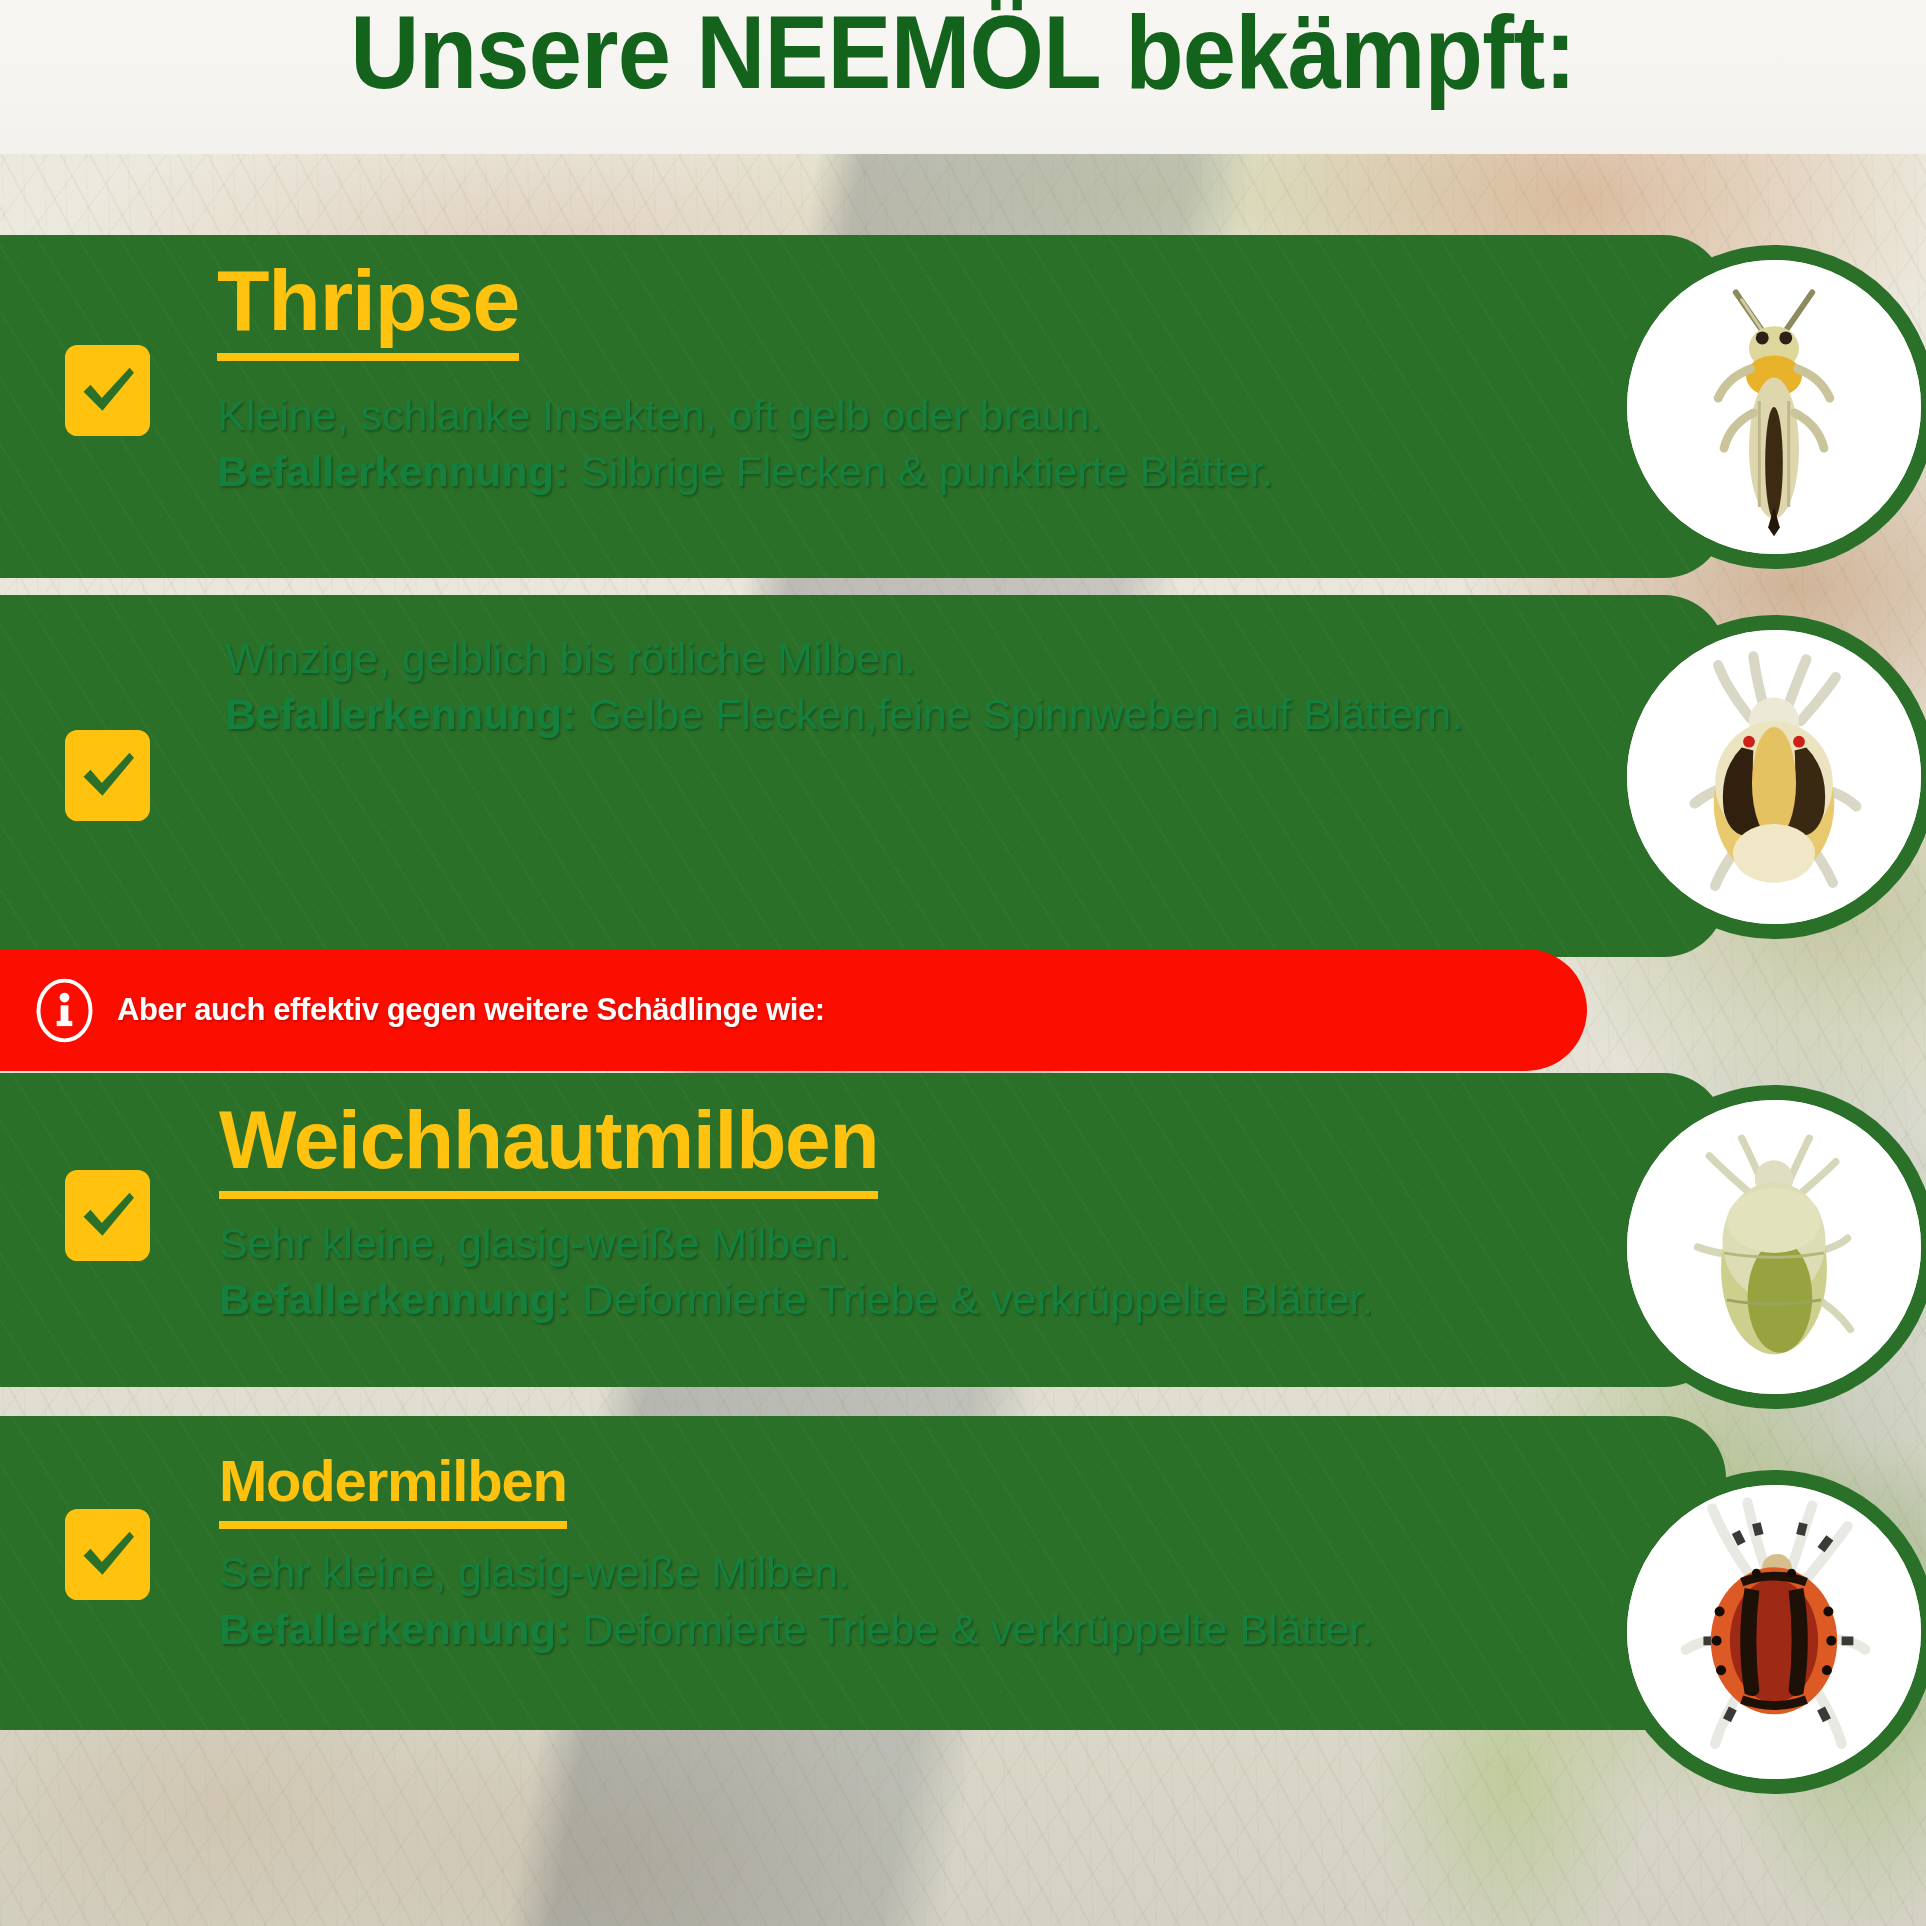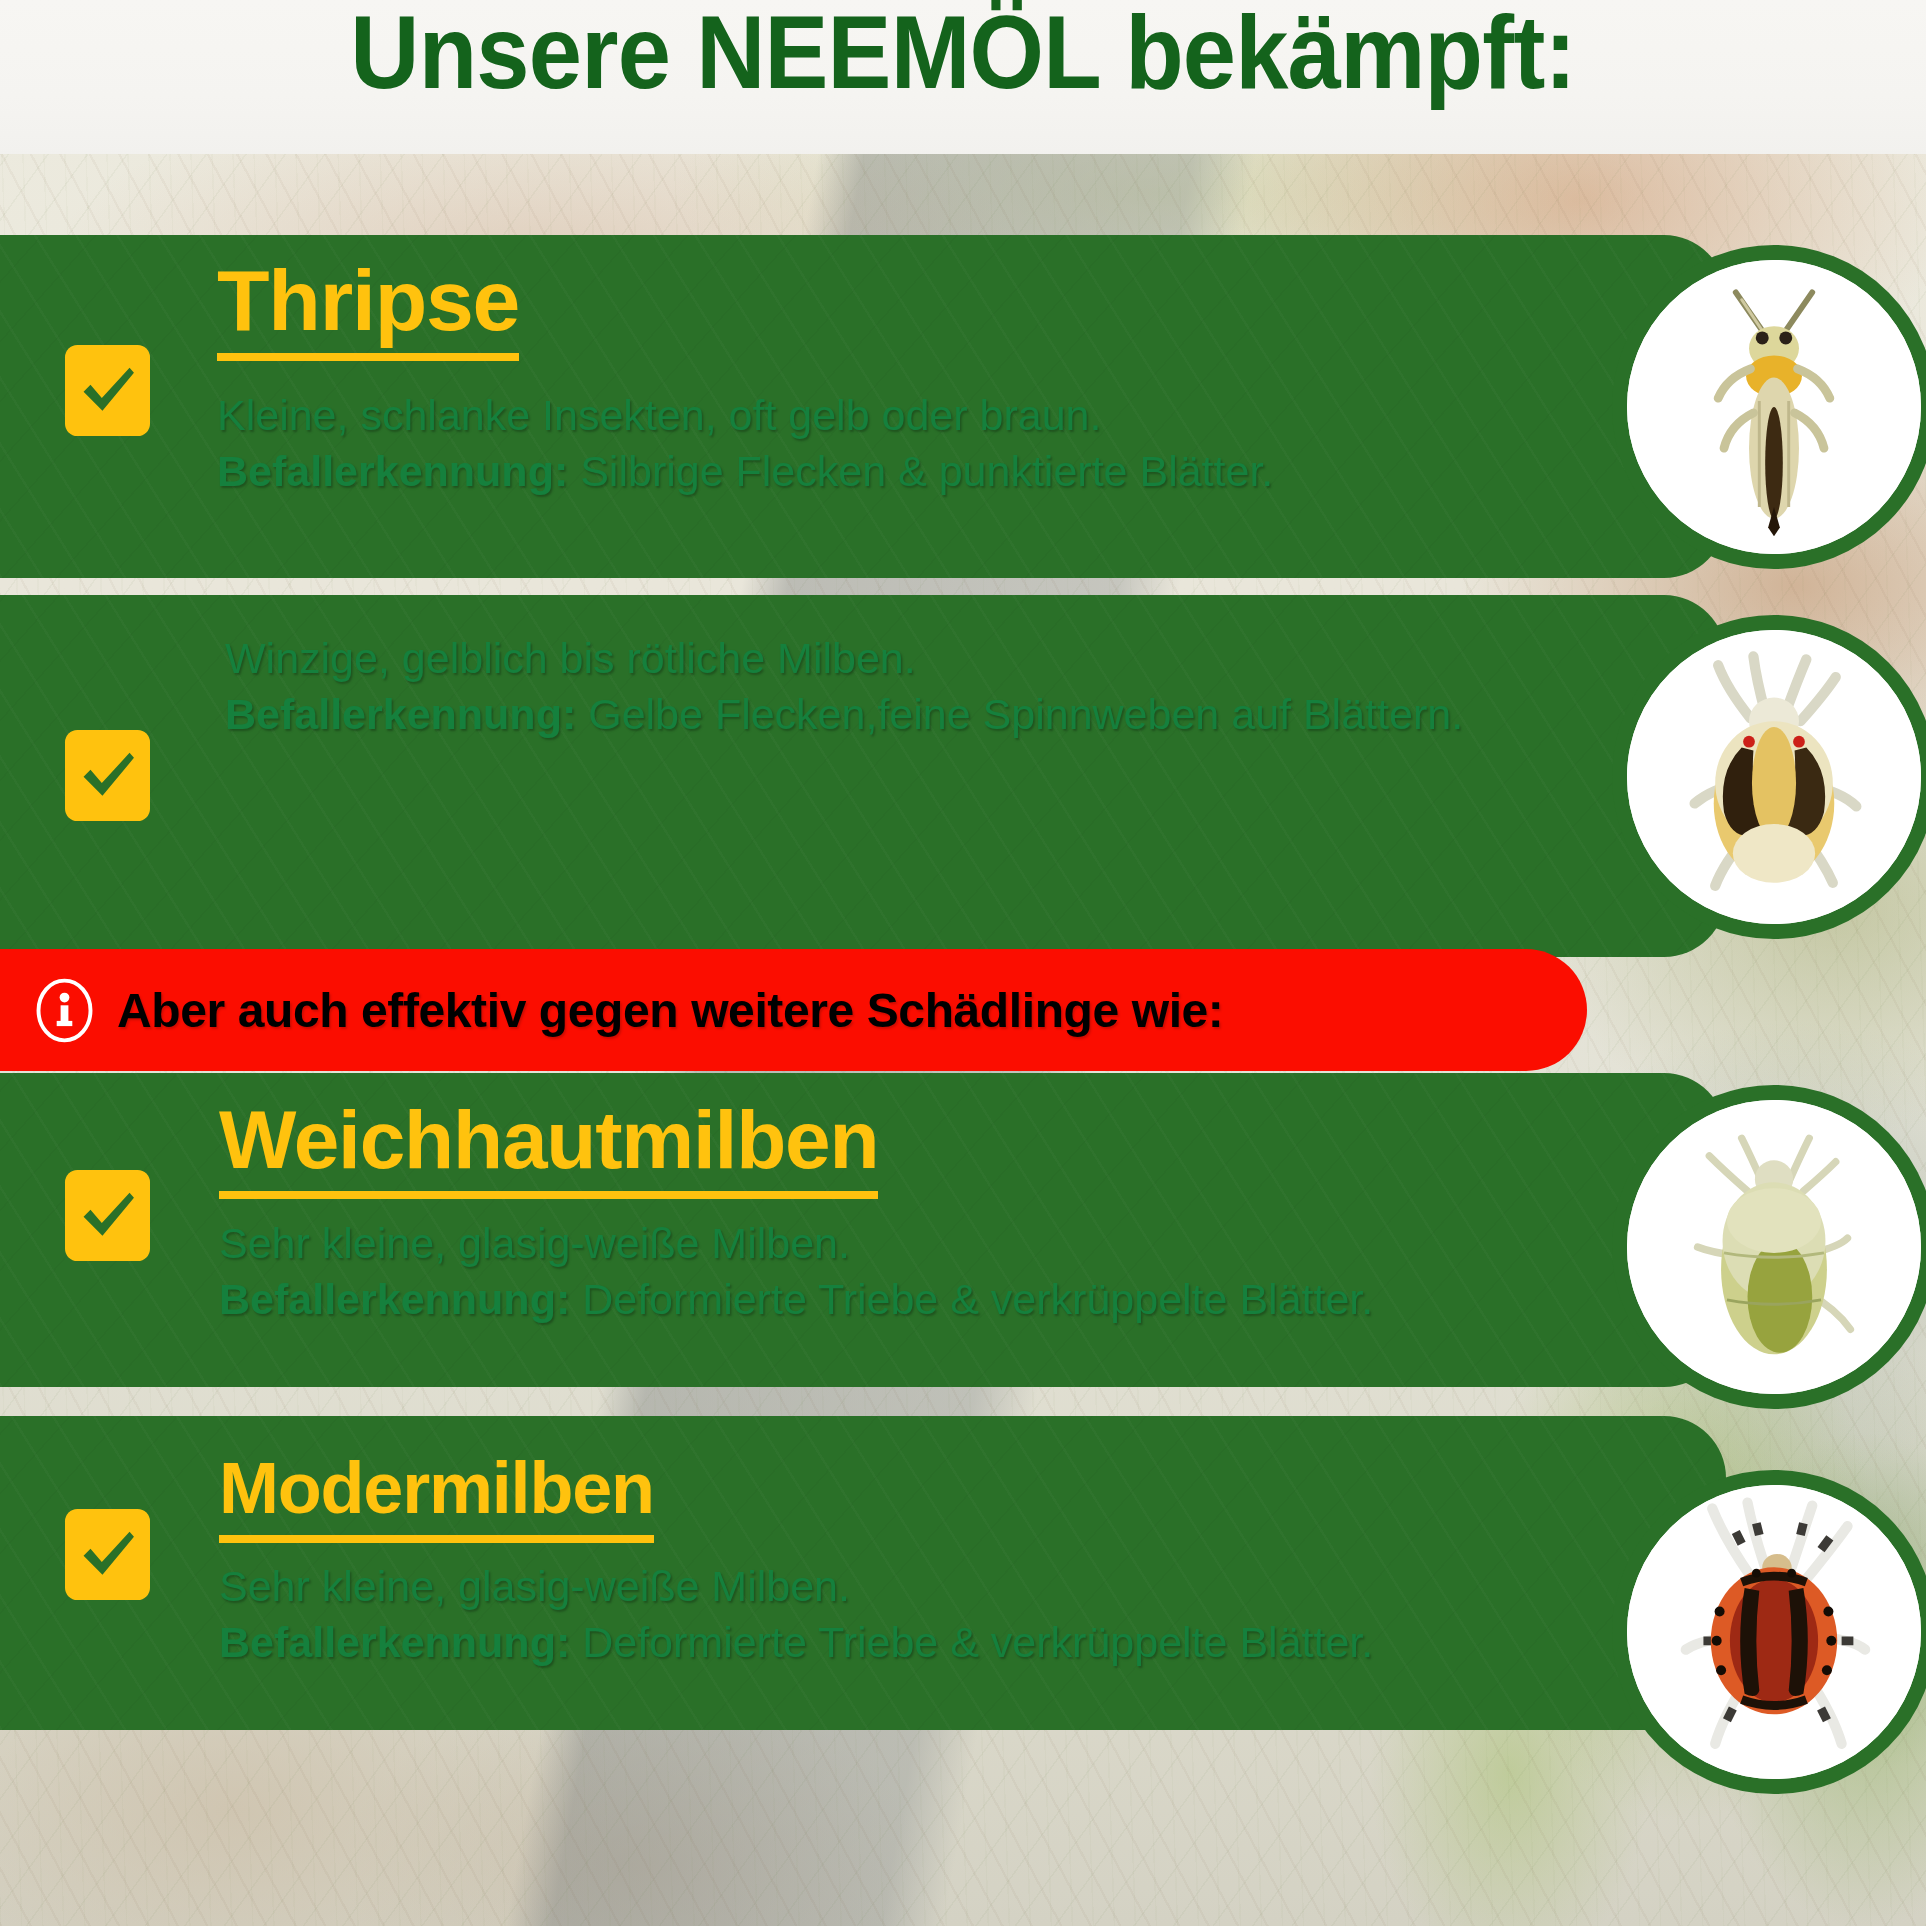--- a/index.html
+++ b/index.html
@@ -128,21 +128,21 @@
     background:#fb0d00;
     border-radius:0 62px 62px 0;
     display:flex; align-items:center;
     z-index:7;
   }
   .info-icon{
     width:65px; height:65px; margin-left:32px; margin-right:20px;
     flex:0 0 auto;
   }
   .banner-text{
-    color:#000000; font-weight:bold; font-size:48px; letter-spacing:-0.4px;
+    color:#ffffff; font-weight:bold; font-size:31px; letter-spacing:-0.4px;
     text-shadow:1.5px 1.5px 2.3px rgba(0,0,0,.18);
     white-space:nowrap;
   }
 </style>
 </head>
 <body>
 
 <div class="bg-photo"></div>
 
 <div class="header">
@@ -288,21 +288,21 @@
 
 <div class="card" style="top:1416px; height:314px; width:1726px;"></div>
 
 <div class="check" style="left:65px; top:1509px;">
   <svg viewBox="0 0 100 100" aria-hidden="true">
     <path d="M12 52 L23 41 L41 62 L85 14 L92 22 L42 82 Z" fill="#2a7028"></path>
   </svg>
 </div>
 
 <div class="content" style="left:219px; top:1453px; width:1341px;">
-  <div class="ptitle" style="font-size:72px;text-align:right;">Modermilben</div>
+  <div class="ptitle" style="font-size:58px;text-align:right;">Modermilben</div>
   <div class="desc" style="margin-top:18.5px;">
     <div><span>Sehr kleine, glasig-weiße Milben.</span></div>
     <div style="margin-top:4.6px;">
       <span class="lbl">Befallerkennung:</span>
       <span>Deformierte Triebe &amp; verkrüppelte Blätter.</span>
     </div>
   </div>
 </div>
 
 <div class="photo" style="left:1612px; top:1470px;">

